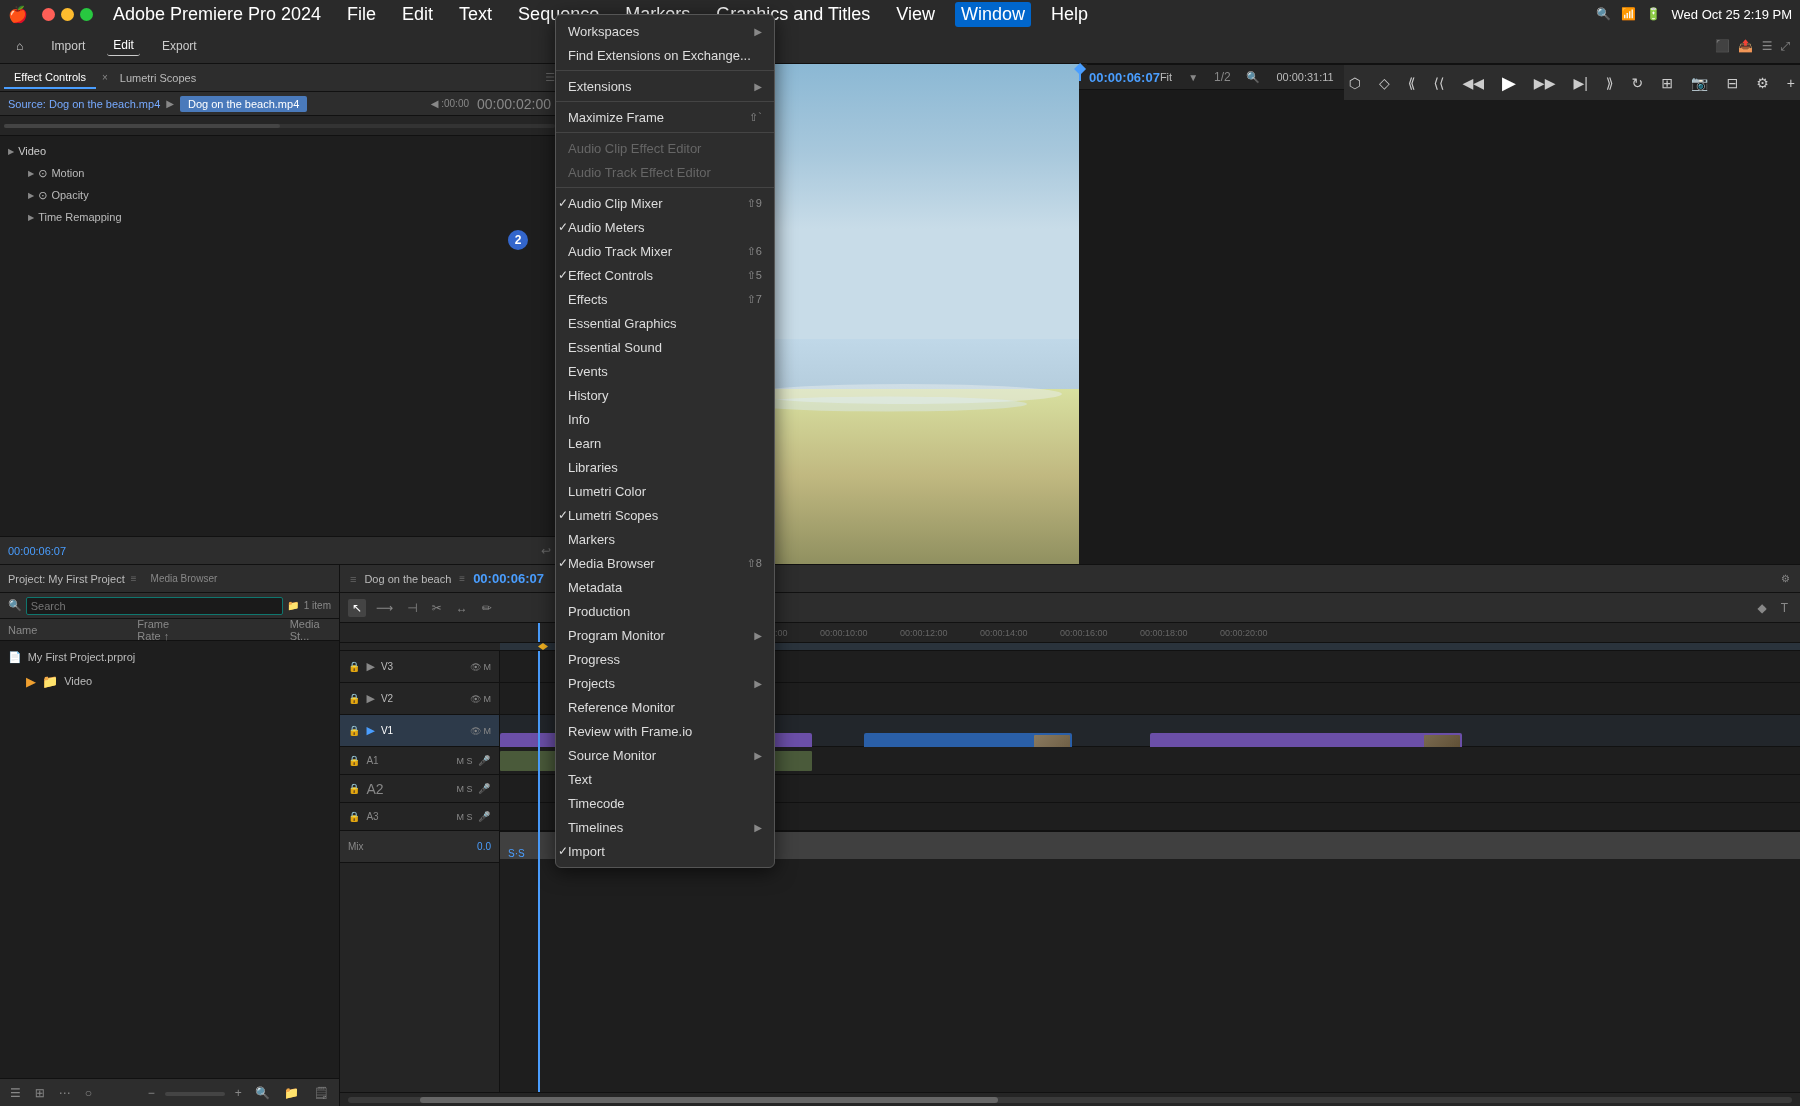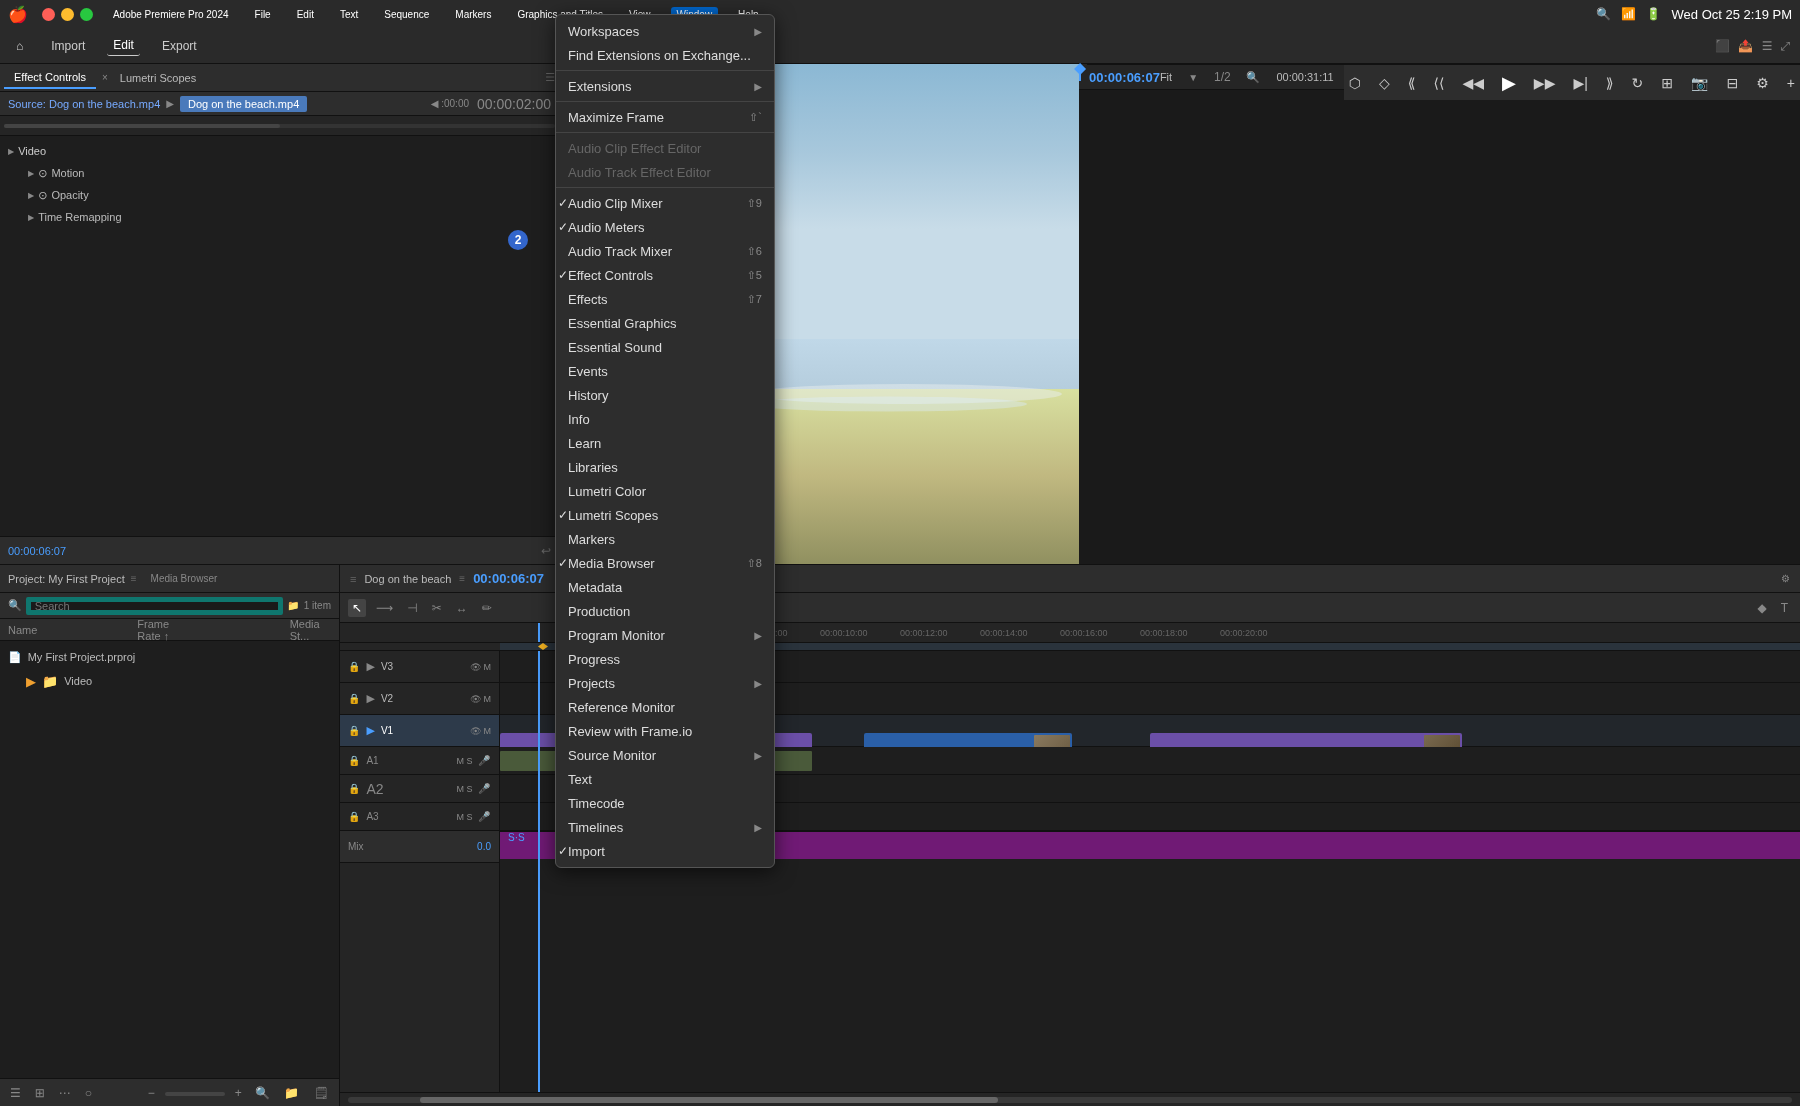--- a/index.html
+++ b/index.html
@@ -21,21 +21,21 @@
       background: #2a2a2a;
       display: flex;
       align-items: center;
       padding: 0 8px;
       gap: 14px;
       position: relative;
       z-index: 100;
     }
     .mac-apple { font-size: 16px; color: #fff; }
     .mac-menu-item {
-      font-size: 10px;
+      font-size: 18px;
       color: #fff;
       cursor: pointer;
       padding: 2px 6px;
       border-radius: 3px;
     }
     .mac-menu-item.active { background: #0066cc; }
     .mac-traffic { display: flex; gap: 6px; align-items: center; }
     .mac-dot { width: 13px; height: 13px; border-radius: 50%; }
     .mac-dot.red { background: #ff5f57; }
     .mac-dot.yellow { background: #febc2e; }
@@ -241,21 +241,21 @@
       display: flex;
       align-items: center;
       padding: 0 8px;
       gap: 4px;
       border-bottom: 1px solid #111;
     }
     .search-input {
       flex: 1;
       height: 18px;
       background: #1a1a1a;
-      border: 5px solid #0f766e;
+      border: 1px solid #0f766e;
       color: #ccc;
       font-size: 11px;
       padding: 0 4px;
       border-radius: 2px;
     }
     .project-columns {
       height: 22px;
       background: #2d2d2d;
       display: flex;
       align-items: center;
@@ -447,23 +447,23 @@
       left: 0;
       top: 4px;
       height: 20px;
       background: #3a6a3a;
       border-radius: 1px;
     }
 
     
     .mix-row {
       height: 28px;
-      background: #701a75;
-      display: flex;
-      align-items: flex-start;
+      background: #404040;
+      display: flex;
+      align-items: flex-end;
       padding: 0 8px;
       gap: 8px;
       font-size: 10px;
       color: #888;
       border-top: 1px solid #111;
     }
 
     
     .dropdown-overlay {
       position: absolute;

